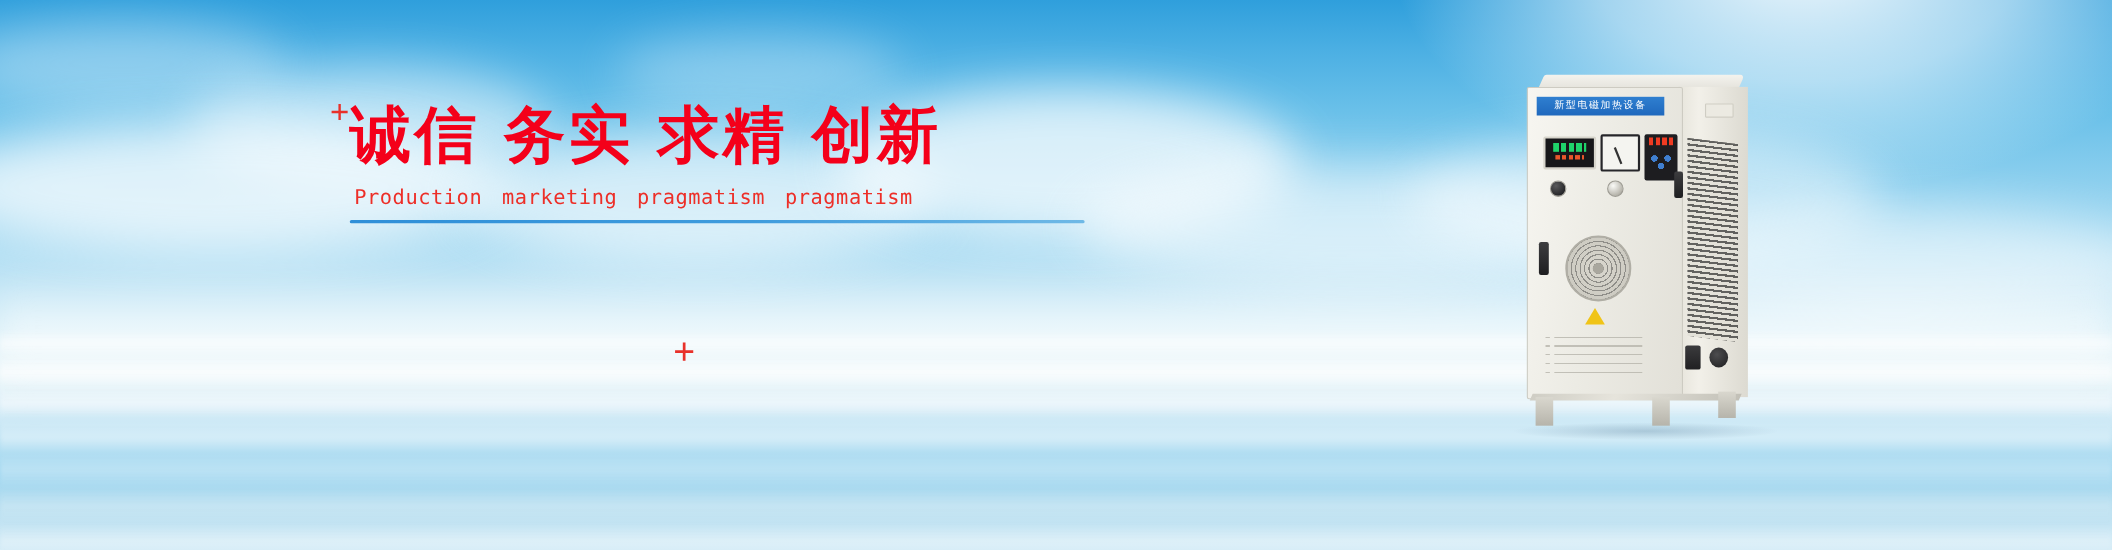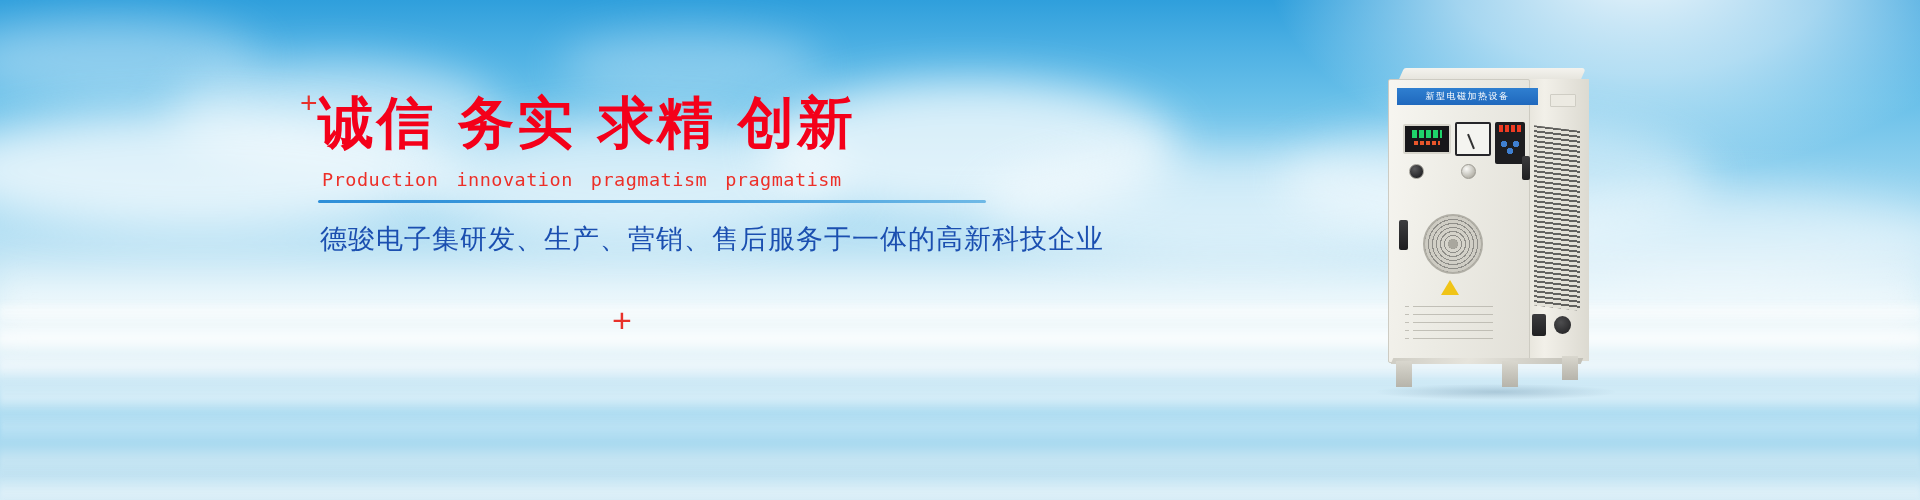--- a/index.html
+++ b/index.html
@@ -134,21 +134,21 @@
     position:absolute;left:152px;top:60px;width:46px;height:180px;
     background:repeating-linear-gradient(180deg,#4a4a48 0px,#4a4a48 2px,#e2e0d7 2px,#e2e0d7 5px);
     opacity:.85;transform:skewY(7deg);
   }
   .mc-front{
     position:absolute;left:6px;top:11px;width:140px;height:282px;
     background:linear-gradient(100deg,#f7f6f1 0%,#ecebe4 48%,#e2e0d8 100%);
     border:1px solid #cdcbc2;border-radius:2px;
   }
   .mc-label{
-    position:absolute;left:8px;top:8px;width:141px;height:17px;
+    position:absolute;left:8px;top:8px;width:116px;height:17px;
     background:linear-gradient(180deg,#2f7fd0 0%,#1f68bd 100%);
     color:#fff;font-family:"DejaVu Sans","Liberation Sans",sans-serif;
     font-size:9px;letter-spacing:1.5px;text-align:center;line-height:17px;
     white-space:nowrap;overflow:hidden;
   }
   .mc-digital{
     position:absolute;left:14px;top:44px;width:44px;height:26px;
     background:#17171a;border:2px solid #d7d5cc;border-radius:2px;
   }
   .mc-digital i{
@@ -274,26 +274,25 @@
   <div class="plus plus-tl">+</div>
   <div class="plus plus-bl">+</div>
 
   <div class="copy">
 
     <h1 class="headline">
       <span>诚信</span><span>务实</span><span>求精</span><span>创新</span>
     </h1>
 
     <div class="sub-en">
-      <span>Production</span><span>innovation</span><span>pragmatism</span><span>pragmatism</span>
+      <span>Production</span><span>marketing</span><span>pragmatism</span><span>pragmatism</span>
     </div>
 
     <div class="rule"></div>
 
-    <div class="tagline-cn">德骏电子集研发、生产、营销、售后服务于一体的高新科技企业</div>
 
 
   </div>
 
   <div class="machine">
     <div class="mc-shadow"></div>
     <div class="mc-top"></div>
     <div class="mc-side"></div>
     <div class="mc-side-vent"></div>
     <div class="mc-sticker"></div>

